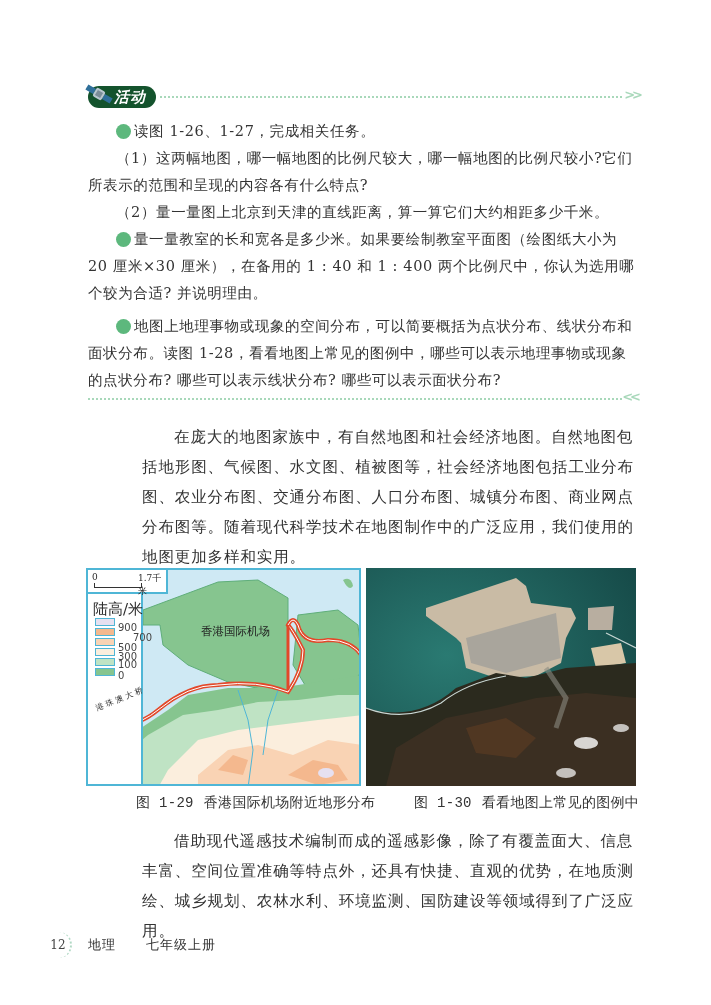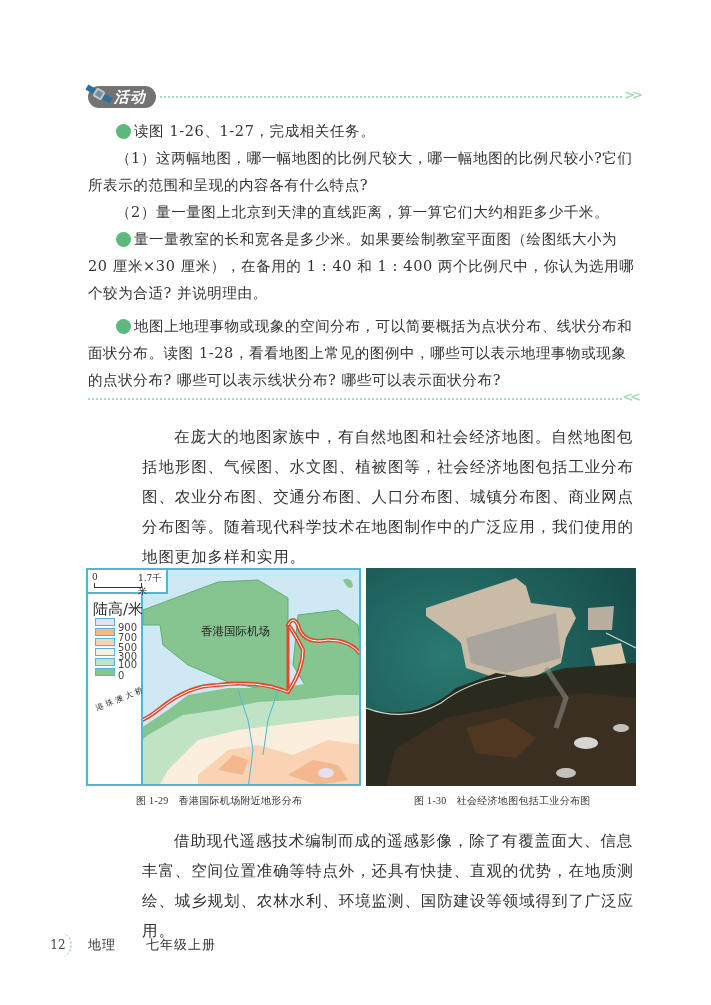--- a/index.html
+++ b/index.html
@@ -1,20 +1,20 @@
 <!DOCTYPE html>
 <html><head>
 <meta charset="utf-8">
 <style>
   * { margin: 0; padding: 0; box-sizing: border-box; }
   html, body { width: 711px; height: 1005px; background: #ffffff; overflow: hidden; }
   body { position: relative; font-family: "DejaVu Serif", "Liberation Serif", serif; color: #2a2a2a; }
 
   .activity-header { position: absolute; left: 86px; top: 84px; width: 556px; height: 26px; }
-  .activity-badge { position: absolute; left: 2px; top: 2px; width: 68px; height: 22px; background: #737373; border-radius: 11px; }
+  .activity-badge { position: absolute; left: 2px; top: 2px; width: 68px; height: 22px; background: #14532d; border-radius: 11px; }
   .activity-badge .label { position: absolute; left: 26px; top: 2px; font-family: "DejaVu Sans", sans-serif; font-weight: bold; color: #fff; font-size: 15px; letter-spacing: 1px; font-style: italic; }
   .satellite-icon { position: absolute; left: -4px; top: -4px; width: 30px; height: 24px; }
   .dotline { position: absolute; left: 74px; top: 12px; right: 20px; border-top: 2px dotted #a8d8ba; }
   .chev { position: absolute; right: 2px; top: 3px; color: #a8d8ba; font-family: "DejaVu Sans", sans-serif; font-size: 13px; font-weight: bold; letter-spacing: -3px; }
 
   .act-text { position: absolute; left: 88px; width: 550px; font-size: 14.5px; line-height: 27px; letter-spacing: 0.6px; color: #333; }
   .num-circle { display: inline-block; width: 15px; height: 15px; border-radius: 50%; background: #5db87d; color: #fff; font-family: "DejaVu Sans", sans-serif; font-size: 11px; line-height: 15px; text-align: center; vertical-align: 1px; margin-right: 3px; font-weight: bold; }
   .indent { text-indent: 28px; }
 
   .end-line { position: absolute; left: 88px; top: 394px; width: 550px; height: 10px; }
@@ -30,21 +30,21 @@
   .scale-top { position: absolute; left: 0; top: 0; width: 80px; height: 24px; background: #fff; border-right: 2px solid #4fb6d6; border-bottom: 2px solid #4fb6d6; }
   .scale-bar { position: absolute; left: 6px; top: 13px; width: 48px; height: 5px; border-left: 1px solid #333; border-right: 1px solid #333; border-bottom: 1px solid #333; }
   .scale-0 { position: absolute; left: 4px; top: 2px; font-size: 9px; font-family: "DejaVu Serif", serif; }
   .scale-17 { position: absolute; left: 50px; top: 2px; font-size: 9px; font-family: "DejaVu Serif", serif; }
   .legend-title { position: absolute; left: 5px; top: 30px; font-size: 15px; font-family: "DejaVu Serif", serif; }
   .legend-swatch { position: absolute; left: 7px; width: 20px; height: 8px; border: 1px solid #4fb6d6; }
   .legend-val { position: absolute; left: 30px; font-size: 10px; font-family: "DejaVu Sans", sans-serif; color: #444; }
   .airport-label { position: absolute; left: 113px; top: 54px; font-size: 11.5px; font-family: "DejaVu Serif", serif; color: #222; }
   .bridge-label { position: absolute; font-size: 8px; color: #333; font-family: "DejaVu Serif", serif; }
 
-  .caption { position: absolute; top: 794px; font-family: Liberation Serif, serif; font-size: 10px; color: #333; letter-spacing: 0.3px; padding-left: 16px; }
+  .caption { position: absolute; top: 794px; font-family: Liberation Mono, monospace; font-size: 14px; color: #333; letter-spacing: 0.3px; padding-left: 16px; }
   .caption .fig-num { margin-right: 10px; }
 
   .footer-num { position: absolute; left: 46px; top: 932px; width: 26px; height: 26px; border-right: 2px dotted #b0d8c4; border-radius: 50%; font-size: 12px; text-align: center; line-height: 26px; color: #444; font-family: "DejaVu Serif", serif; }
   .footer-title { position: absolute; left: 88px; top: 936px; font-size: 13px; color: #333; letter-spacing: 1px; font-family: "DejaVu Serif", serif; }
   .footer-title span + span { margin-left: 30px; }
 </style>
 </head>
 <body>
 
 <div class="activity-header">
@@ -114,21 +114,21 @@
     <span class="scale-17">1.7千米</span>
   </div>
   <div class="legend-title">陆高/米</div>
   <div class="legend-swatch" style="top:48px;background:#e6e0f0;"></div>
   <div class="legend-swatch" style="top:58px;background:#f4b88e;"></div>
   <div class="legend-swatch" style="top:68px;background:#f9d3b4;"></div>
   <div class="legend-swatch" style="top:78px;background:#fbeedd;"></div>
   <div class="legend-swatch" style="top:88px;background:#bfe3c4;"></div>
   <div class="legend-swatch" style="top:98px;background:#86c58f;"></div>
   <span class="legend-val" style="top:52px;">900</span>
-  <span class="legend-val" style="top:62px;">700</span>
+  <span class="legend-val" style="top:62px;margin-left:15px;">700</span>
   <span class="legend-val" style="top:72px;">500</span>
   <span class="legend-val" style="top:81px;">300</span>
   <span class="legend-val" style="top:89px;">100</span>
   <span class="legend-val" style="top:100px;">0</span>
   <div class="airport-label">香港国际机场</div>
   <div class="bridge-label" style="left:8px;top:133px;transform:rotate(-22deg);transform-origin:left;">港 珠 澳 大 桥</div>
 </div>
 
 <div class="fig-right">
   <svg width="270" height="218" viewBox="0 0 270 218">
@@ -152,21 +152,21 @@
     <ellipse cx="255" cy="160" rx="8" ry="4" fill="#ffffff" opacity="0.7"></ellipse>
     <ellipse cx="200" cy="205" rx="10" ry="5" fill="#ffffff" opacity="0.7"></ellipse>
     <path d="M180 100 L200 130 L190 160" stroke="#8a8a80" stroke-width="5" fill="none" opacity="0.6"></path>
   </svg>
 </div>
 
 <div class="caption" style="left:120px;">
   <span class="fig-num">图 1-29</span><span>香港国际机场附近地形分布</span>
 </div>
 <div class="caption" style="left:398px;">
-  <span class="fig-num">图 1-30</span><span>社会经济地图包括工业分布图</span>
+  <span class="fig-num">图 1-30</span><span>看看地图上常见的图例中</span>
 </div>
 
 <div class="body-text" style="top:826px;">借助现代遥感技术编制而成的遥感影像，除了有覆盖面大、信息丰富、空间位置准确等特点外，还具有快捷、直观的优势，在地质测绘、城乡规划、农林水利、环境监测、国防建设等领域得到了广泛应用。</div>
 
 <div class="footer-num">12</div>
 <div class="footer-title">
   <span>地理</span><span>七年级上册</span>
 </div>
 
 </body></html>

